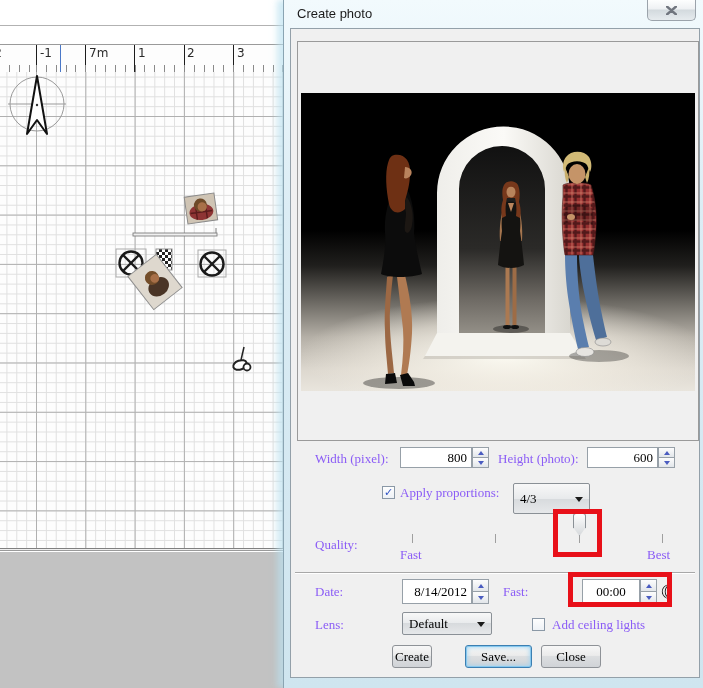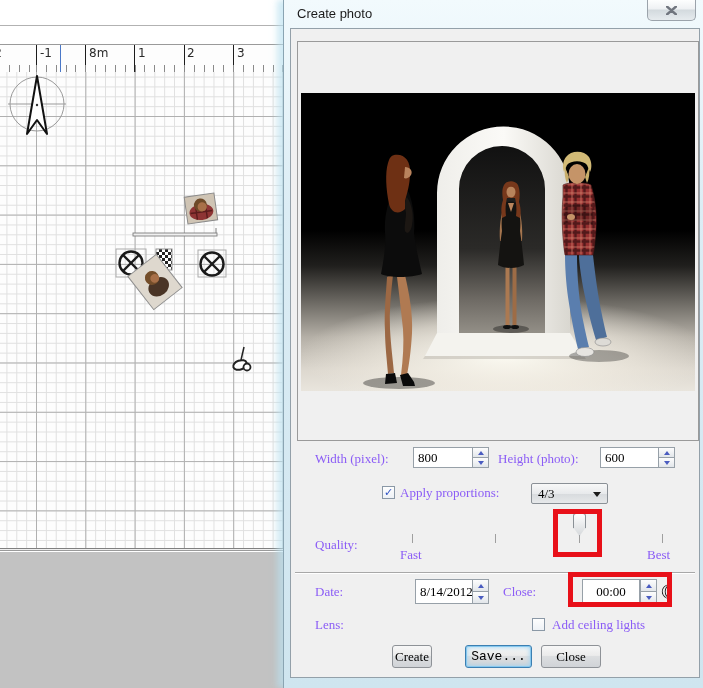--- a/index.html
+++ b/index.html
@@ -42,21 +42,21 @@
       display:flex;align-items:center;justify-content:center;}
   .dlg-content{left:6px;top:28px;width:410px;height:650px;background:#f0f0f0;
       border:1px solid #93a0a9;box-sizing:border-box;}
 
   .panel{left:6px;top:12px;width:402px;height:400px;border:1px solid #9a9a9a;background:#f0f0f0;box-sizing:border-box;}
   .preview{left:10px;top:64px;width:394px;height:298px;overflow:hidden;background:#000;}
 
   .lbl{position:absolute;font:13px "Liberation Serif",serif;color:#8b5cf6;white-space:nowrap;}
   .field{position:absolute;background:#fff;border:1px solid #97a0a8;box-sizing:border-box;
       font:13px "Liberation Serif",serif;color:#000;padding:0 4px;margin:0;}
-  .ralign{text-align:left;margin-left:13px;}
+  .ralign{text-align:right;}
   .calign{text-align:center;}
 
   .spin{position:absolute;width:17px;display:flex;flex-direction:column;}
   .spin .sb{flex:1;border:1px solid #97a0a8;box-sizing:border-box;position:relative;
       background:linear-gradient(#fdfdfd,#e2e6ea);}
   .spin .sb + .sb{border-top:none;}
   .spin .sb::after{content:"";position:absolute;left:50%;top:50%;transform:translate(-50%,-50%);
       border-left:3.5px solid transparent;border-right:3.5px solid transparent;}
   .spin .up::after{border-bottom:4.5px solid #4a5cc0;}
   .spin .down::after{border-top:4.5px solid #4a5cc0;}
@@ -74,21 +74,21 @@
   .track{position:absolute;background:linear-gradient(#9a9a9a 50%,#ffffff 50%);}
   .stick{position:absolute;width:1px;height:9px;background:#9f9f9f;}
   .thumb{position:absolute;width:13px;height:23px;border-radius:3px 3px 0 0;
       background:linear-gradient(#ffffff,#d5d8db);box-shadow:inset 0 0 0 1px #8a9096;
       clip-path:polygon(0 0,100% 0,100% 62%,50% 100%,0 62%);}
   .sep{position:absolute;height:2px;background:linear-gradient(#a8a8a8 50%,#ffffff 50%);}
 
   .btn{position:absolute;height:23px;border:1px solid #8e9297;border-radius:3px;box-sizing:border-box;
       background:linear-gradient(#f7f7f7,#ebebeb 45%,#dcdee0 50%,#d0d3d7);
       font:13px "Liberation Serif",serif;color:#000;text-align:center;padding:0;cursor:default;}
-  .btn.default{border-color:#3c7fb1;box-shadow:inset 0 0 0 1px #86c8ef,inset 0 0 5px 1px #9ed4f2;font-family:Liberation Mono, monospace;}
+  .btn.default{border-color:#3c7fb1;box-shadow:inset 0 0 0 1px #86c8ef,inset 0 0 5px 1px #9ed4f2;}
 
   .moon{position:absolute;font:20px "DejaVu Sans",sans-serif;color:#000;}
 
   .hl{position:absolute;border:5px solid #e81019;box-sizing:border-box;}
 </style>
 </head>
 <body>
 
 <div class="screen">
 
@@ -97,21 +97,21 @@
 
     <div class="abs ruler">
 
       <div class="tick" style="left:36px"></div>
       <div class="tick" style="left:85px"></div>
       <div class="tick" style="left:134px"></div>
       <div class="tick" style="left:184px"></div>
       <div class="tick" style="left:233px"></div>
       <span class="tlabel" style="left:-10px">-2</span>
       <span class="tlabel" style="left:40px">-1</span>
-      <span class="tlabel" style="left:89px">8m</span>
+      <span class="tlabel" style="left:89px">7m</span>
       <span class="tlabel" style="left:138px">1</span>
       <span class="tlabel" style="left:187px">2</span>
       <span class="tlabel" style="left:237px">3</span>
       <div class="minor"></div>
       <div class="cursor" style="left:60px"></div>
     </div>
 
     <div class="abs plan-grid">
       <svg width="283" height="476" viewBox="0 0 283 476">
 
@@ -287,21 +287,21 @@
       <input class="field ralign" style="left: 296px; top: 418px; width: 71px; height: 21px;" value="600">
       <div class="spin" style="left:367px;top:418px;height:21px">
         <div class="sb up"></div>
         <div class="sb down"></div>
       </div>
 
       <div class="cb" style="left:91px;top:457px">
         <span class="mark">✓</span>
       </div>
       <span class="lbl" style="left:109px;top:456px">Apply proportions:</span>
-      <div class="dd" style="left:240px;top:454px;width:77px;height:21px">
+      <div class="dd" style="left:222px;top:454px;width:77px;height:31px">
         <span>4/3</span>
         <span class="arrow"></span>
       </div>
 
       <span class="lbl" style="left:24px;top:508px">Quality:</span>
       <div class="track" style="left:121px;top:496px;width:250px"></div>
       <div class="stick" style="left:121px;top:505px"></div>
       <div class="stick" style="left:204px;top:505px"></div>
       <div class="stick" style="left:288px;top:505px"></div>
       <div class="stick" style="left:371px;top:505px"></div>
@@ -310,29 +310,33 @@
       <span class="lbl" style="left:356px;top:518px">Best</span>
 
       <div class="sep" style="left:4px;top:543px;width:400px"></div>
 
       <span class="lbl" style="left:24px;top:555px">Date:</span>
       <input class="field ralign" style="left: 111px; top: 550px; width: 70px; height: 25px;" value="8/14/2012">
       <div class="spin" style="left:181px;top:550px;height:25px">
         <div class="sb up"></div>
         <div class="sb down"></div>
       </div>
-      <span class="lbl" style="left:212px;top:555px">Close:</span>
+      <span class="lbl" style="left:212px;top:555px">Fast:</span>
       <input class="field calign" style="left: 291px; top: 550px; width: 58px; height: 25px;" value="00:00">
       <div class="spin" style="left:349px;top:550px;height:25px">
         <div class="sb up"></div>
         <div class="sb down"></div>
       </div>
       <span class="moon" style="left:369px;top:551px">☾</span>
 
       <span class="lbl" style="left:24px;top:588px">Lens:</span>
+      <div class="dd" style="left:111px;top:583px;width:90px;height:23px">
+        <span>Default</span>
+        <span class="arrow"></span>
+      </div>
       <div class="cb" style="left:241px;top:589px"></div>
       <span class="lbl" style="left:261px;top:588px">Add ceiling lights</span>
 
       <button class="btn" style="left:101px;top:616px;width:40px">Create</button>
       <button class="btn default" style="left:174px;top:616px;width:67px">Save...</button>
       <button class="btn" style="left:250px;top:616px;width:60px">Close</button>
     </div>
   </div>
 
   <div class="hl" style="left:553px;top:509px;width:49px;height:48px"></div>

